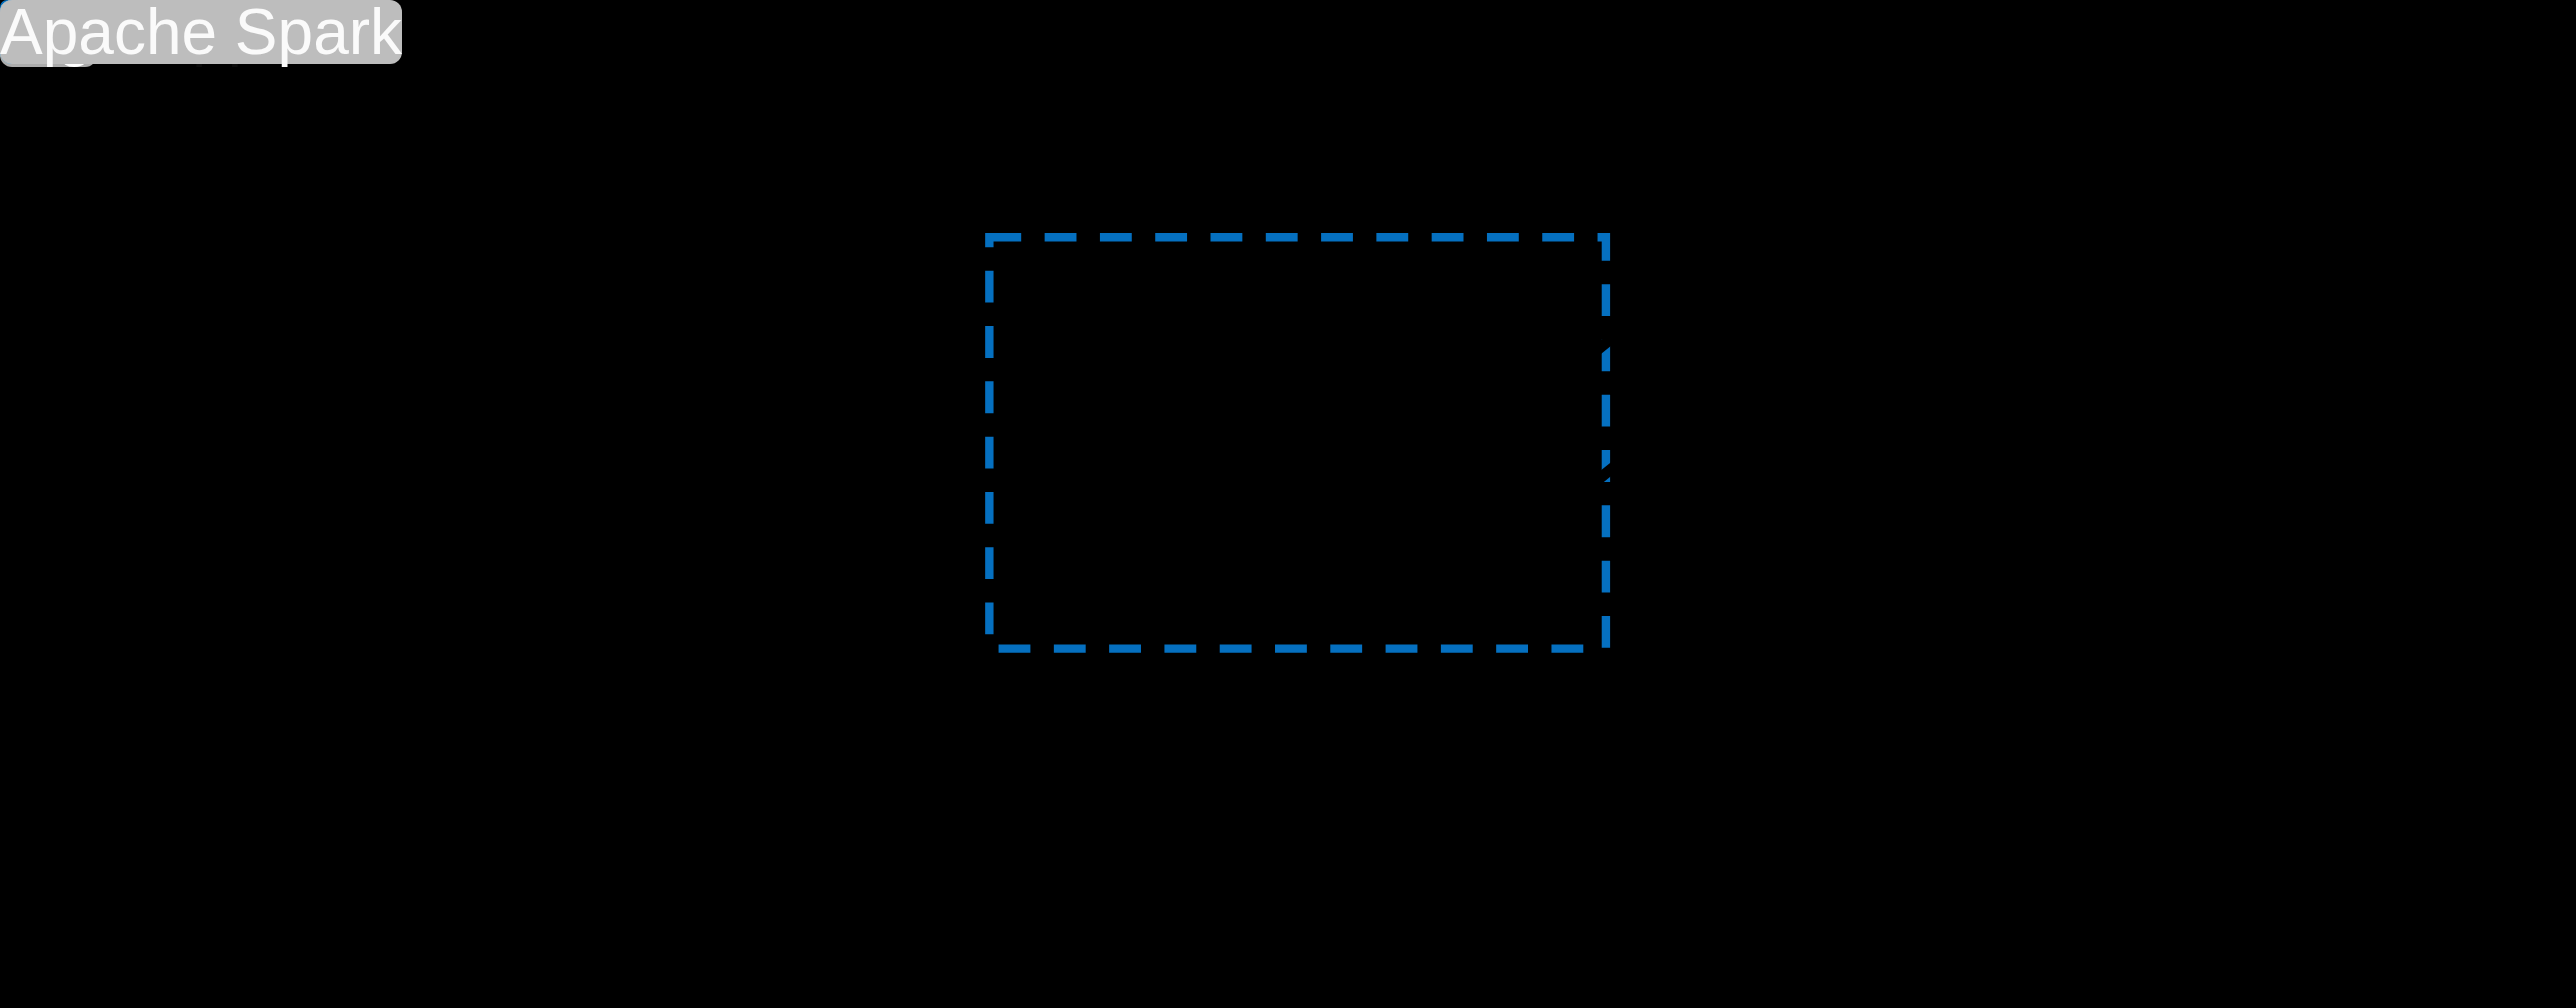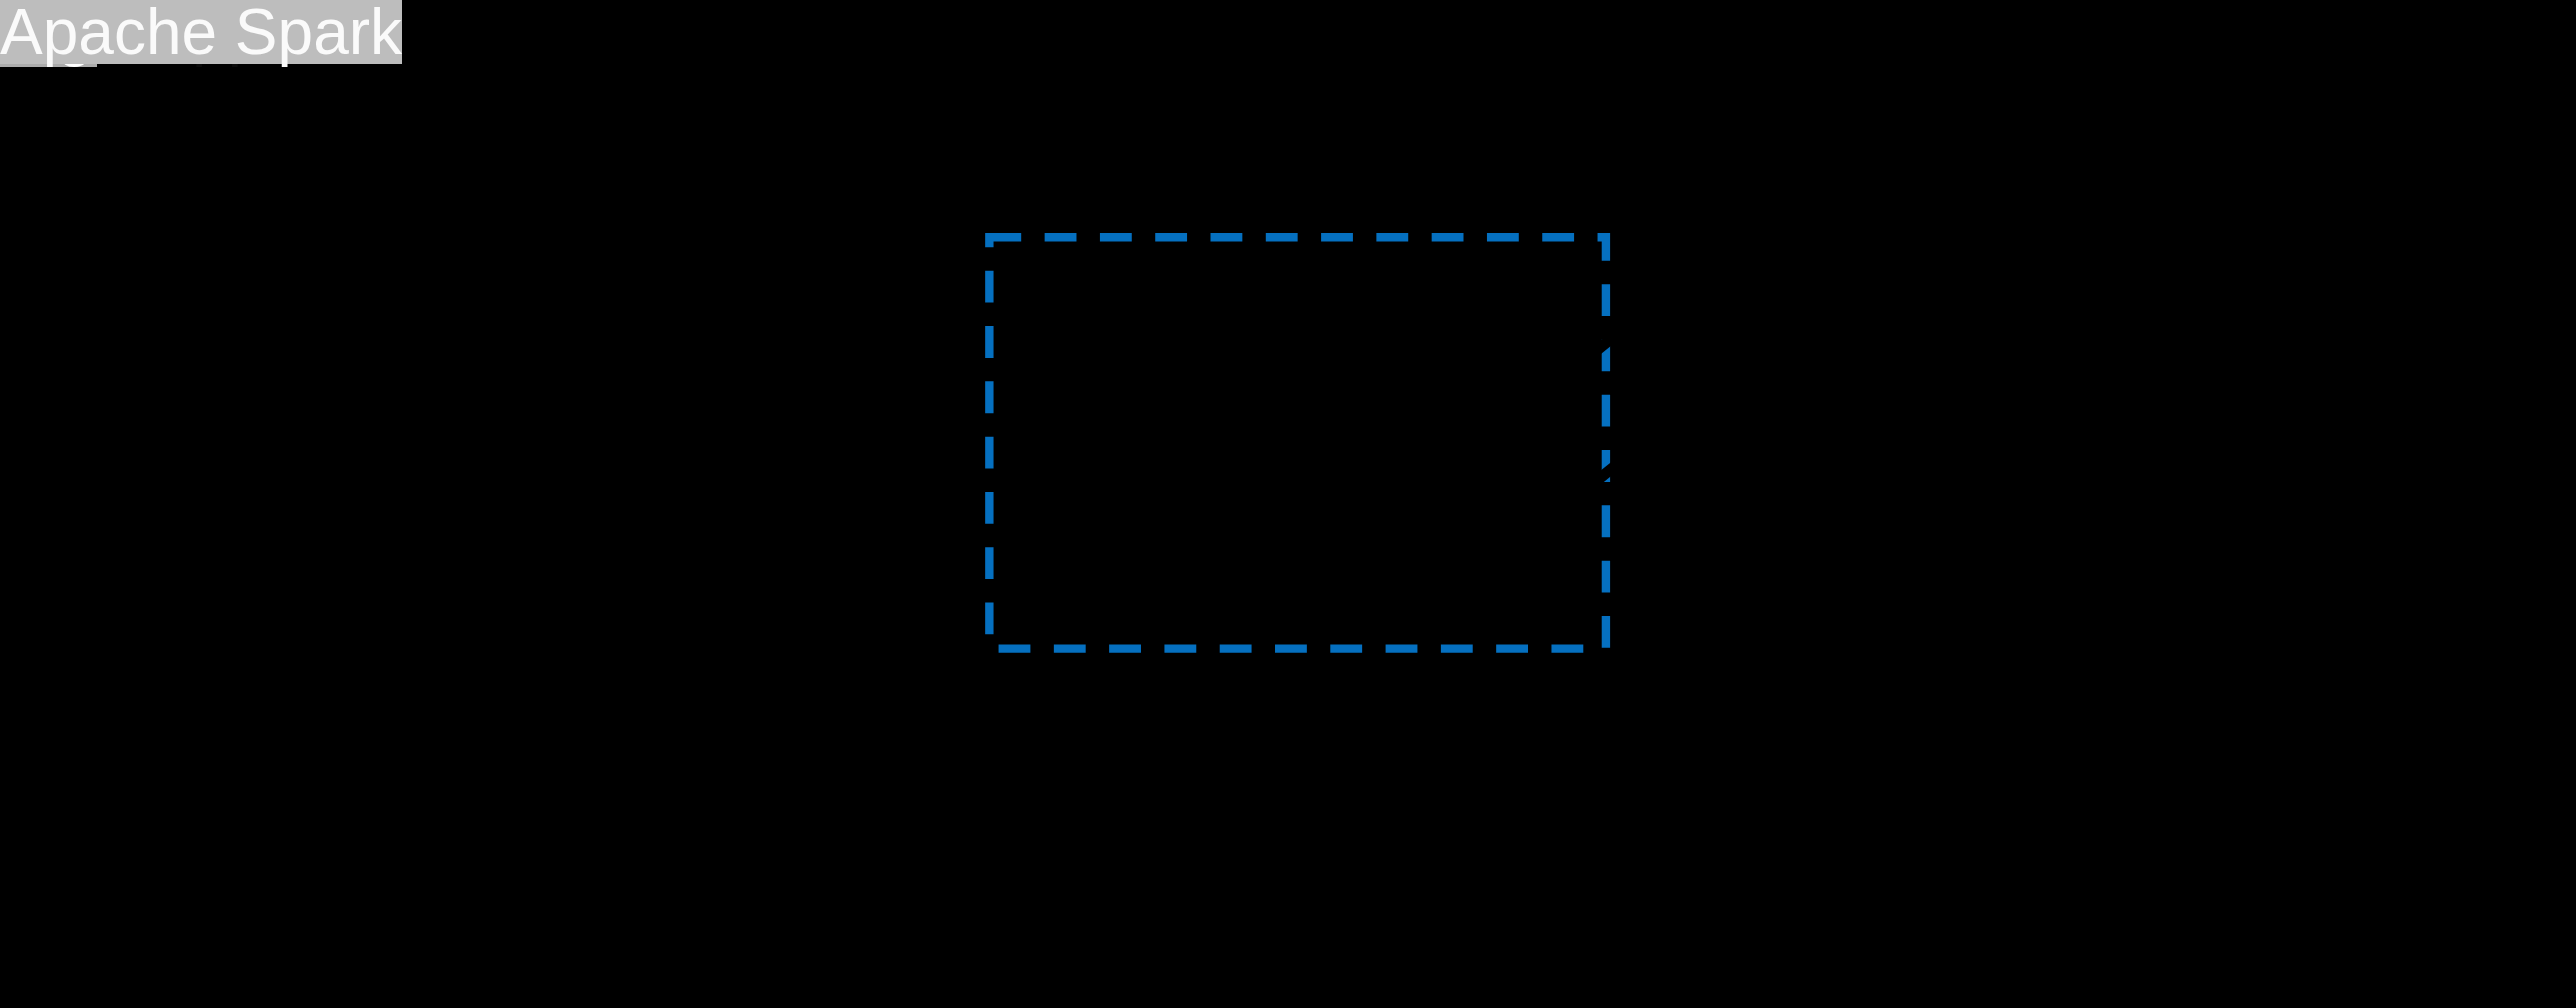--- a/index.html
+++ b/index.html
@@ -16,20 +16,21 @@
     font-family: "Liberation Sans", "DejaVu Sans", sans-serif;
   }
   .box {
     position: absolute;
     display: flex;
     align-items: center;
     justify-content: flex-start;
     font-size: 64px;
     line-height: 1;
     white-space: nowrap;
+    border-radius: 12px;
   }
   
   #sgx-box      { left: 0;    top: 505; width: 625; height: 223; background: var(--intel-blue); color: #fff; }
   
   #outer-box    { left: 1124; top: 215; width: 853; height: 713; border: 7.5px solid var(--intel-blue); box-sizing: border-box; background: transparent; }
   #dashed-layer { position: absolute; left: 0; top: 0; width: 2576px; height: 1009px; }
   #app-box      { left: 1227; top: 350; width: 623; height: 227; background: var(--yellow); color: #0a0a0a; }
   #libos-box    { left: 1237; top: 650; width: 626; height: 227; background: var(--intel-blue); color: #fff; }
   #os-box       { left: 1132; top: 975; width: 841; height: 227; background: var(--gray-os); color: #fdfdfd; font-weight: 700; font-size: 67px; }
   

